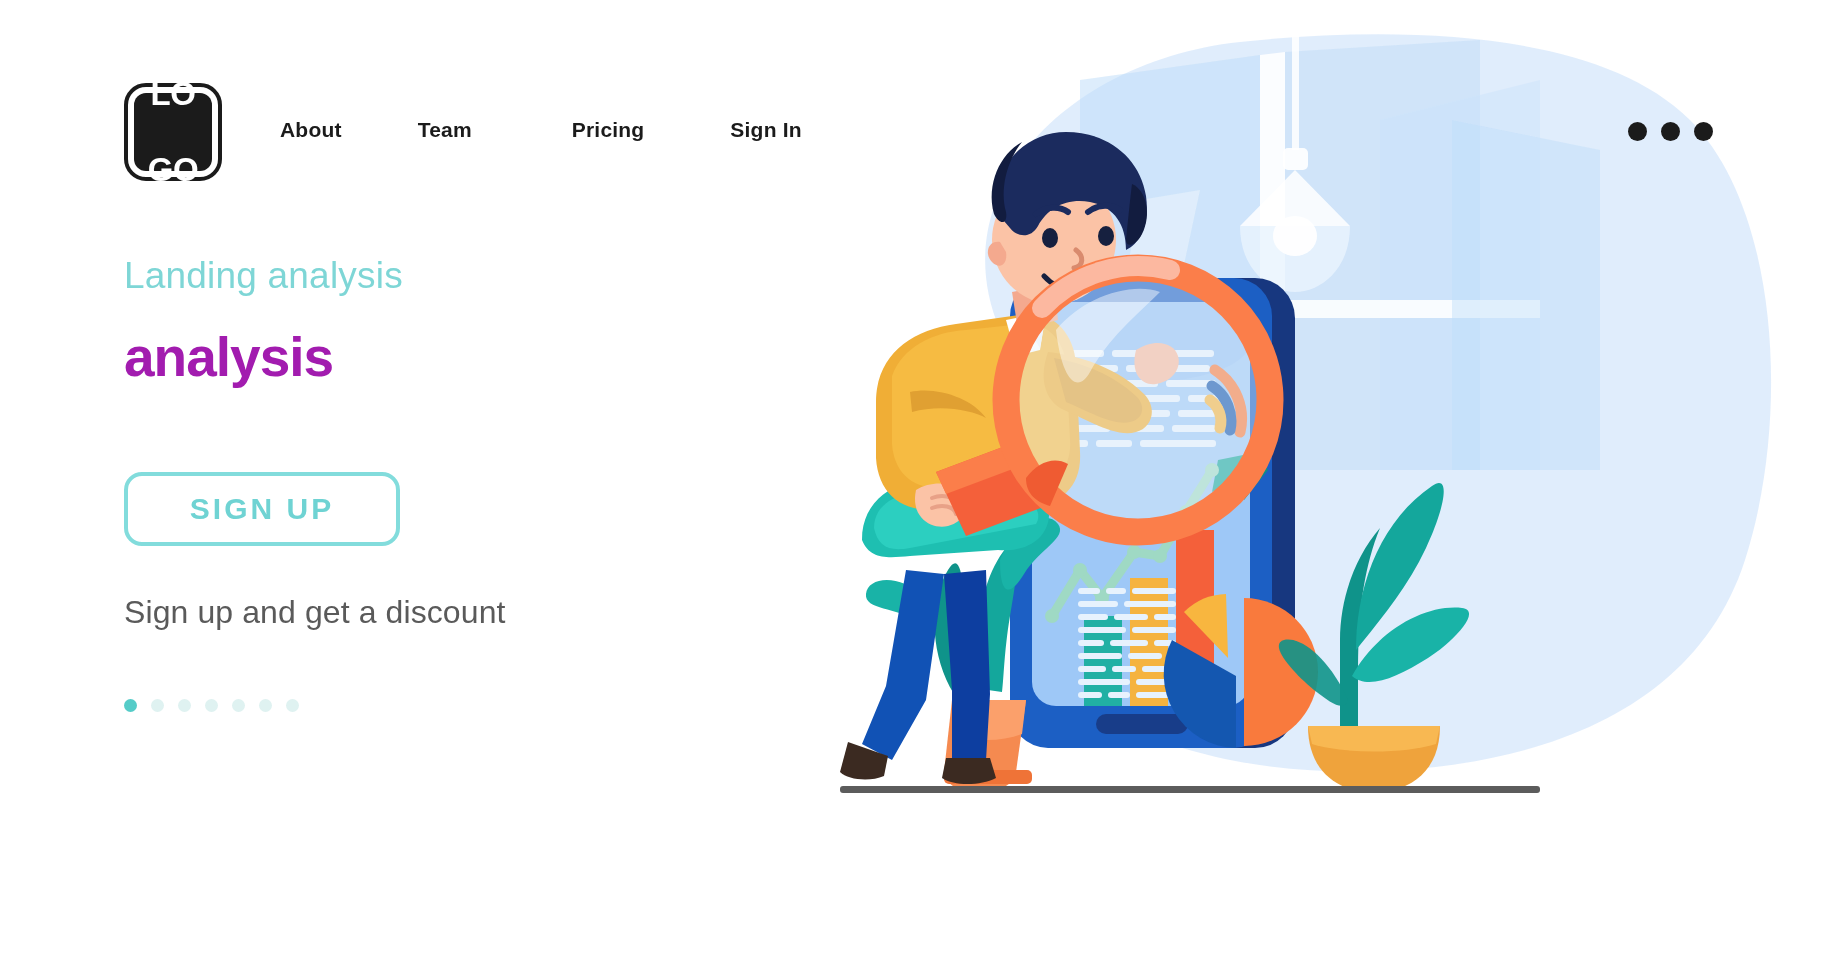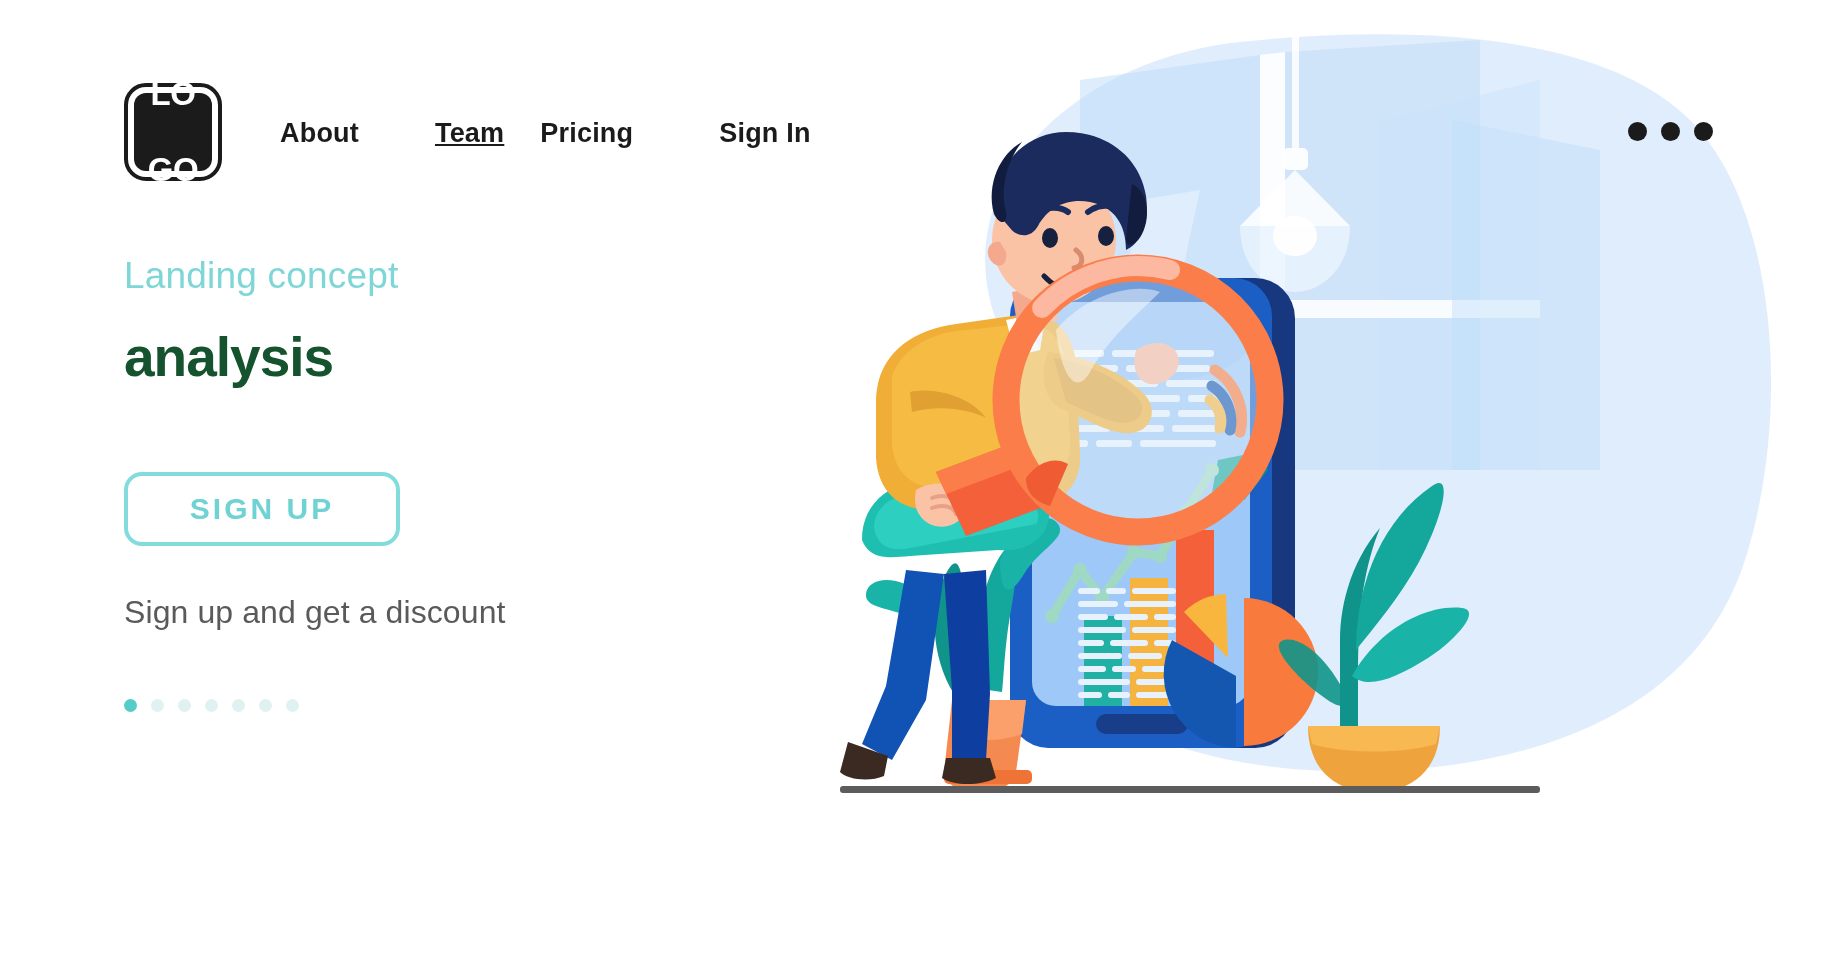--- a/index.html
+++ b/index.html
@@ -54,28 +54,28 @@
     font-family: "Liberation Sans", sans-serif;
   }
   .nav {
     position: absolute;
     left: 280px; top: 118px;
     display: flex;
     align-items: center;
   }
   .nav-item {
     color: #1b1b1b;
-    font-size: 27px;
+    font-size: 21px;
     font-weight: 700;
     letter-spacing: 0.2px;
     cursor: pointer;
     white-space: nowrap;
   }
   .nav-item:nth-child(1) { margin-right: 76px; }
-  .nav-item:nth-child(2) { margin-right: 36px; text-decoration: underline; }
+  .nav-item:nth-child(2) { margin-right: 100px; }
   .nav-item:nth-child(3) { margin-right: 86px; }
 
   .dots-menu {
     position: absolute;
     right: 124px; top: 122px;
     display: flex;
     gap: 14px;
     cursor: pointer;
   }
   .menu-dot {
@@ -99,21 +99,21 @@
     margin-bottom: 30px;
   }
   .title-main {
     color: #0d0d0d;
     font-size: 96px;
     font-weight: 700;
     letter-spacing: -2.4px;
     line-height: 1.0;
   }
   .title-sub {
-    color: #14532d;
+    color: #a21caf;
     font-size: 55px;
     font-weight: 700;
     letter-spacing: -1px;
     line-height: 1.1;
     margin-top: 10px;
   }
   .signup-btn {
     margin-top: 84px;
     width: 276px;
     height: 74px;
@@ -181,21 +181,21 @@
     </nav>
 
     <div class="dots-menu">
       <span class="menu-dot"></span>
       <span class="menu-dot"></span>
       <span class="menu-dot"></span>
     </div>
   </div>
 
   <div class="hero">
-    <div class="eyebrow">Landing concept</div>
+    <div class="eyebrow">Landing analysis</div>
     <h2 class="title-sub">analysis</h2>
 
     <div class="signup-btn">SIGN UP</div>
 
     <div class="discount-note">Sign up and get a discount</div>
 
     <div class="pager">
       <span class="pager-dot active"></span>
       <span class="pager-dot"></span>
       <span class="pager-dot"></span>

